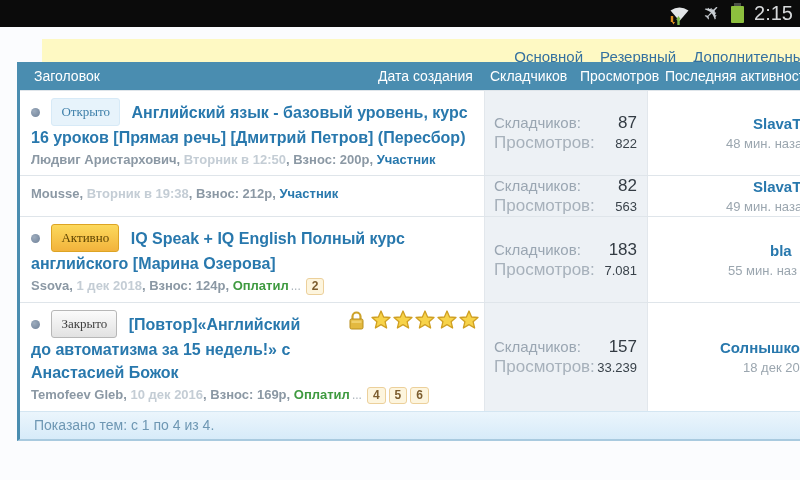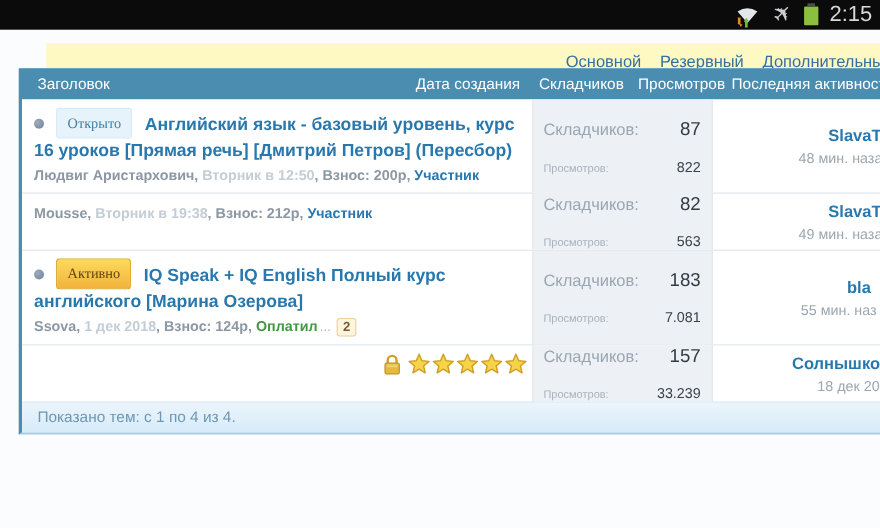--- a/index.html
+++ b/index.html
@@ -26,21 +26,21 @@
   .thead { height:28px; background:#4a8db0; position:relative; color:#fff; font-size:14px; }
   .thead span { position:absolute; top:6px; white-space:nowrap; }
   .h-title { left:14px; }  .h-date { left:358px; }  .h-part { left:470px; }
   .h-views { left:560px; } .h-act { left:645px; }
 
   .row { display:flex; border-top:1px solid #dfe5ea; background:#fff; }
   .row:first-of-type { border-top:none; }
 
   .cell-main { width:464px; padding:7px 10px 7px 11px; position:relative; }
   .cell-stats { width:164px; background:#edf1f5; border-left:1px solid #e2e7ec; border-right:1px solid #e2e7ec;
-    display:flex; flex-direction:column; justify-content:center; gap:16px; padding:0 10px 0 9px; }
+    display:flex; flex-direction:column; justify-content:center; gap:0; padding:0 10px 0 9px; }
   .cell-act { flex:1; position:relative; display:flex; flex-direction:column; justify-content:center; gap:4px; overflow:hidden; }
 
   .title { font-size:16px; line-height:23px; font-weight:bold; color:#2878ad; }
   .r4 .title { margin-right:152px; }
   .bullet { display:inline-block; width:9px; height:9px; border-radius:50%;
     background:radial-gradient(circle at 35% 35%, #9dacbd, #6e8098); margin-right:7px; vertical-align:1px; }
   .badge { display:inline-block; font-size:13px; font-weight:normal; border-radius:3px;
     padding:1px 9px 2px; margin-right:7px; vertical-align:2px; white-space:nowrap;font-family:Liberation Serif, serif; }
   .badge[data-status="open"]   { background:#e7f3fb; color:#3e7fa9; border:1px solid #d7eaf7; }
   .badge[data-status="active"] { background:linear-gradient(#fcd95c,#f2b33c); color:#5e4502; border:1px solid #dda424; }
@@ -50,21 +50,21 @@
   .byline .date { color:#c4cdd5;margin-top:11px; }
   .byline .role[data-role="member"] { color:#2878ad; }
   .byline .role[data-role="paid"]   { color:#3f9a40; }
   .byline .dots { color:#aab3bb; font-weight:normal; font-size:12px; margin:0 2px; }
   .pagebadge { display:inline-block; font-size:12px; font-weight:bold; color:#7c5d2f; background:#fdf5de;
     border:1px solid #ecd09b; border-radius:3px; padding:0 5px; margin-left:3px; line-height:15px; }
 
   .stat-line { display:flex; justify-content:space-between; align-items:baseline; }
   .stat-line.first  .lbl { font-size:15px;   color:#9aa6b2; }
   .stat-line.first  .val { font-size:17px;   color:#333b43; }
-  .stat-line.second .lbl { font-size:10px; color:#a7b1bb; }
+  .stat-line.second .lbl { font-size:17px; color:#a7b1bb; }
   .stat-line.second .val { font-size:13px;   color:#39424a; }
 
   .cell-act .user { font-size:15px; font-weight:bold; color:#2878ad; white-space:nowrap; }
   .cell-act .time { font-size:13px; color:#9ba6af; white-space:nowrap; }
   .r1 .user,.r2 .user { margin-left:105px; } .r1 .time,.r2 .time { margin-left:78px; }
   .r3 .user { margin-left:122px; } .r3 .time { margin-left:80px; }
   .r4 .user { margin-left:72px; }  .r4 .time { margin-left:95px; }
 
   .lockstars { position:absolute; top:6px; left:328px; display:flex; align-items:center; gap:5px; }
 
@@ -193,20 +193,28 @@
         <svg width="110" height="23" viewBox="0 0 110 23">
           <g fill="#f7d34a" stroke="#cf9f22" stroke-width="1.3" stroke-linejoin="round">
             <path d="M11 2 l2.6 6 6.4 .5 -4.9 4.2 1.5 6.3 -5.6 -3.4 -5.6 3.4 1.5 -6.3 -4.9 -4.2 6.4 -.5 Z"></path>
             <path d="M33 2 l2.6 6 6.4 .5 -4.9 4.2 1.5 6.3 -5.6 -3.4 -5.6 3.4 1.5 -6.3 -4.9 -4.2 6.4 -.5 Z"></path>
             <path d="M55 2 l2.6 6 6.4 .5 -4.9 4.2 1.5 6.3 -5.6 -3.4 -5.6 3.4 1.5 -6.3 -4.9 -4.2 6.4 -.5 Z"></path>
             <path d="M77 2 l2.6 6 6.4 .5 -4.9 4.2 1.5 6.3 -5.6 -3.4 -5.6 3.4 1.5 -6.3 -4.9 -4.2 6.4 -.5 Z"></path>
             <path d="M99 2 l2.6 6 6.4 .5 -4.9 4.2 1.5 6.3 -5.6 -3.4 -5.6 3.4 1.5 -6.3 -4.9 -4.2 6.4 -.5 Z"></path>
           </g>
         </svg>
       </div>
+      <div class="title">
+        <span class="bullet"></span>
+        <span class="badge" data-status="closed">Закрыто</span>
+        <a href="#" style="color:inherit;text-decoration:none">[Повтор]«Английский до автоматизма за 15 недель!» с Анастасией Божок</a>
+      </div>
+      <div class="byline">
+        <span class="author">Temofeev Gleb, </span><span class="date">10 дек 2016</span><span class="fee">, Взнос: 169р, </span><span class="role" data-role="paid">Оплатил</span><span class="dots">...</span><span class="pagebadge">4</span><span class="pagebadge">5</span><span class="pagebadge">6</span>
+      </div>
     </div>
     <div class="cell-stats">
       <div class="stat-line first">
           <span class="lbl">Складчиков:</span>
           <span class="val">157</span>
         </div>
       <div class="stat-line second">
           <span class="lbl">Просмотров:</span>
           <span class="val">33.239</span>
         </div>

